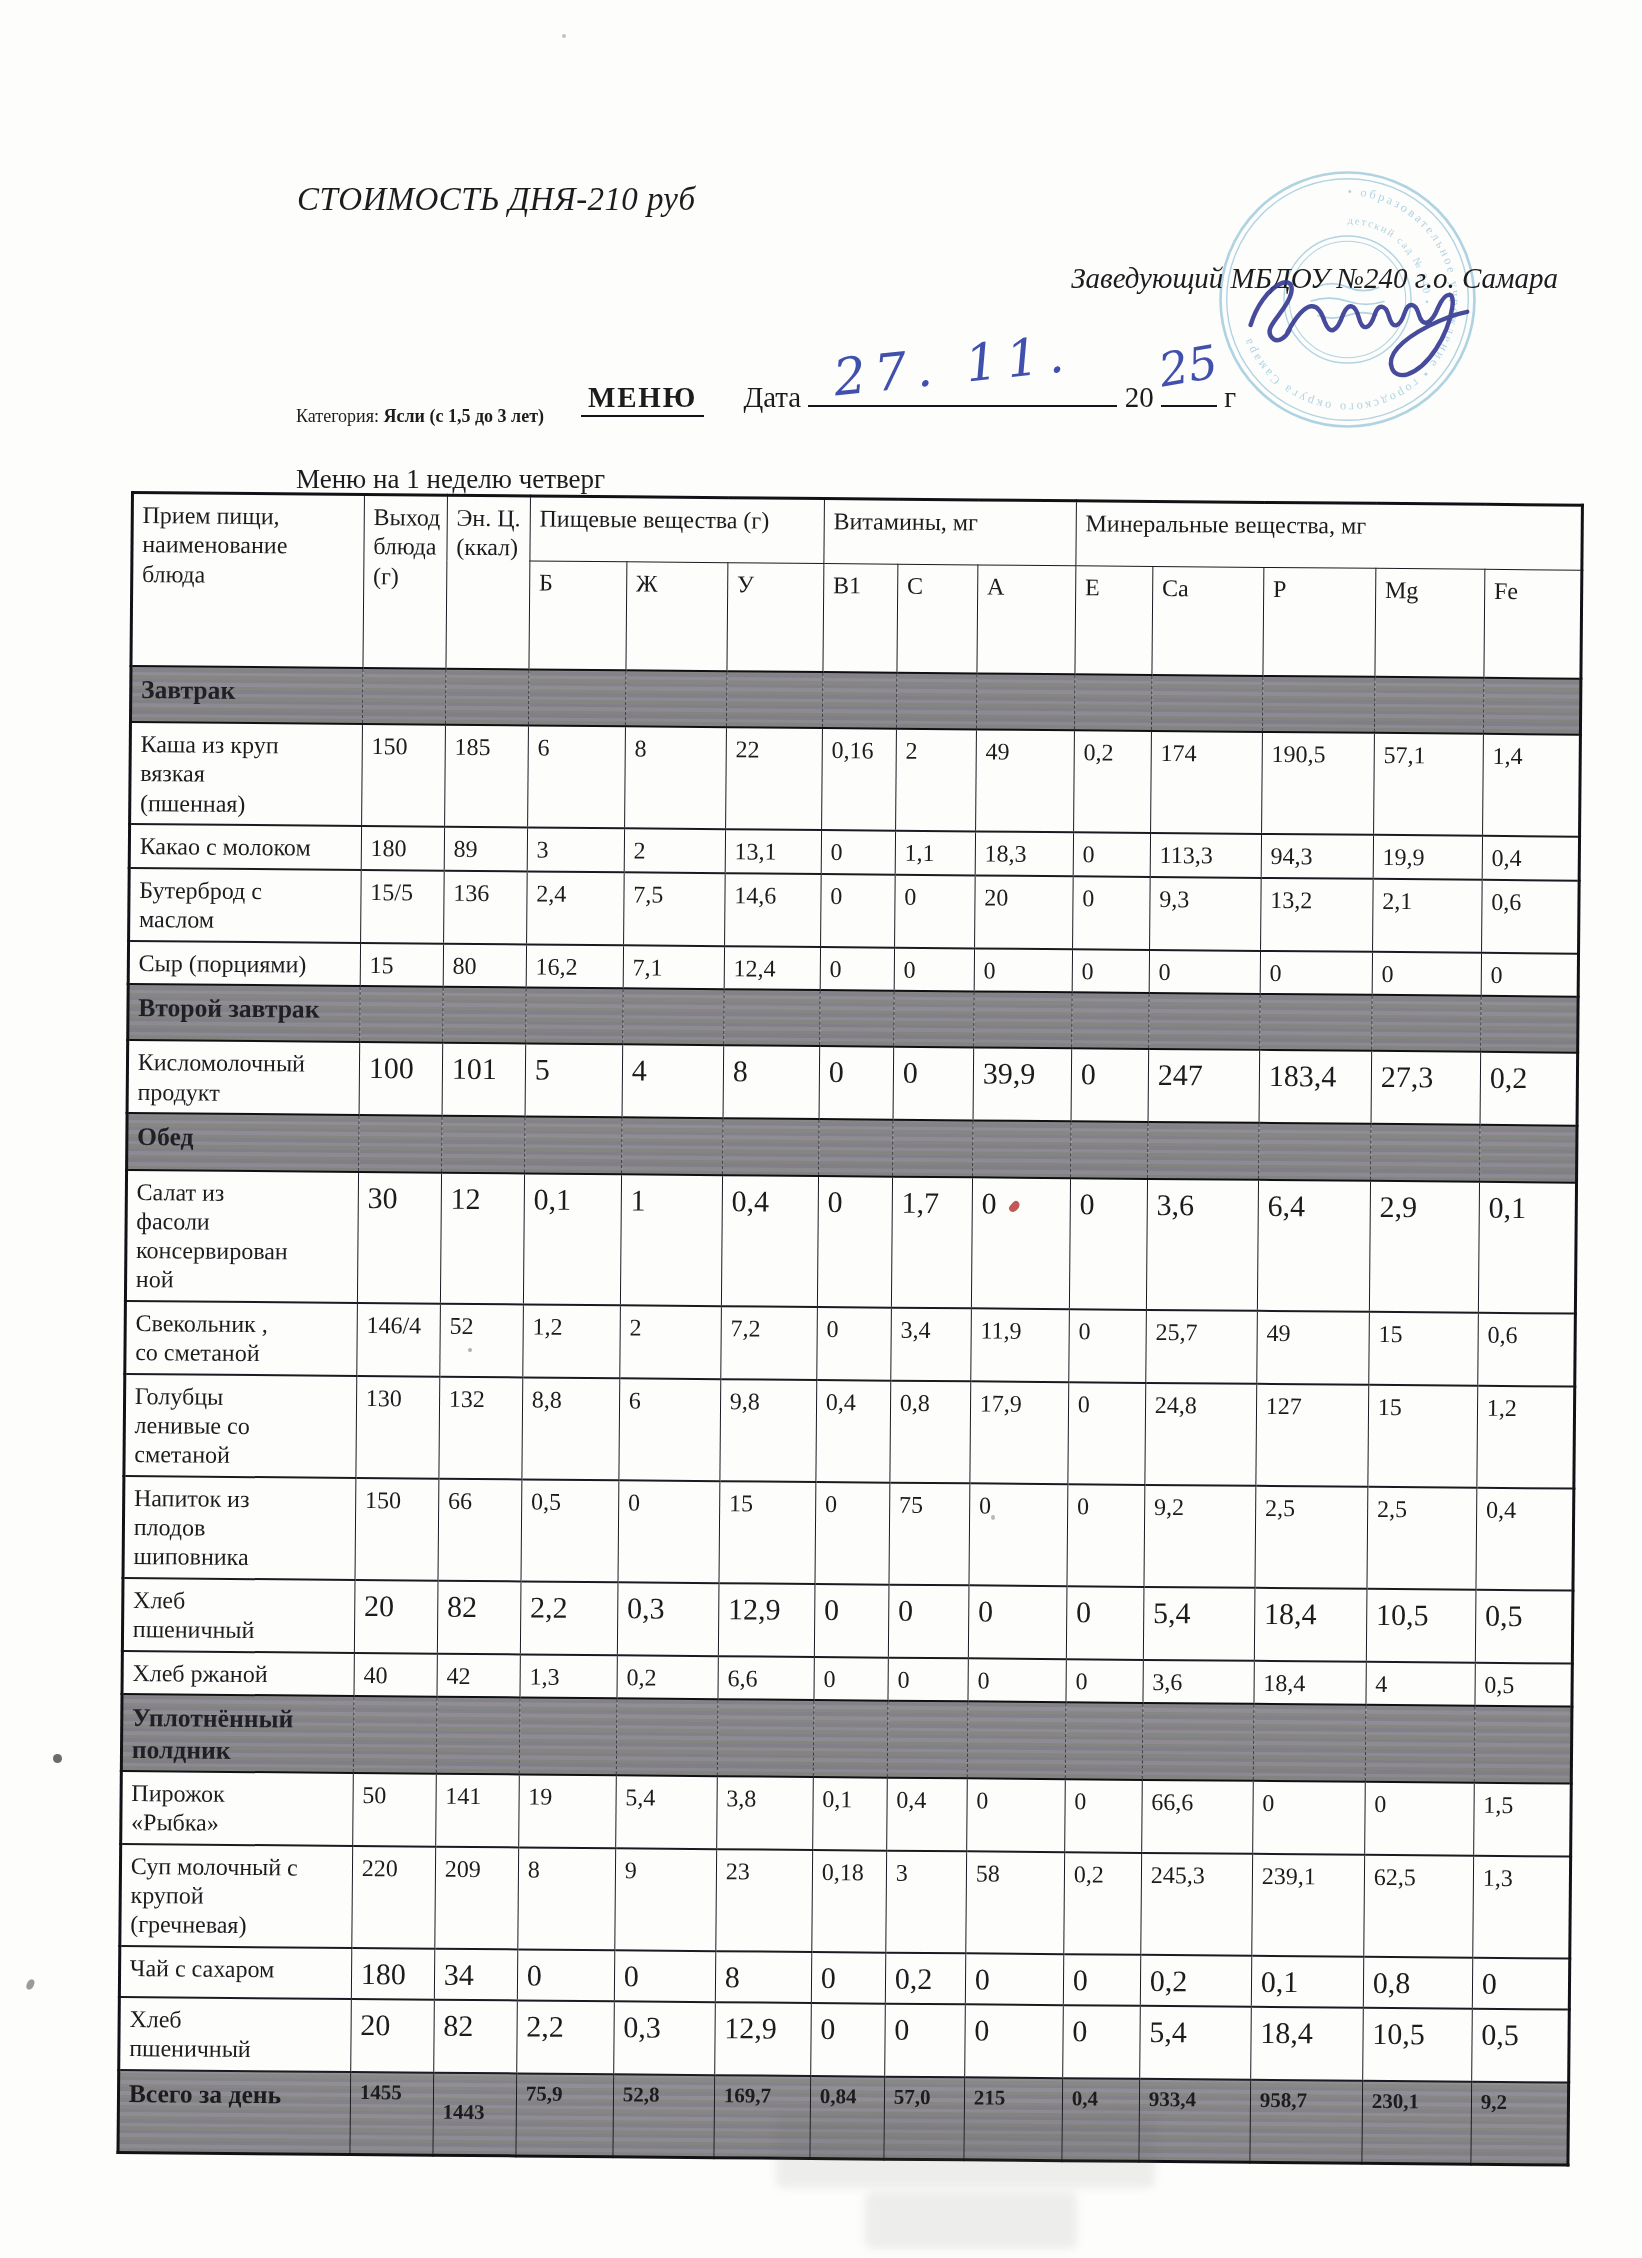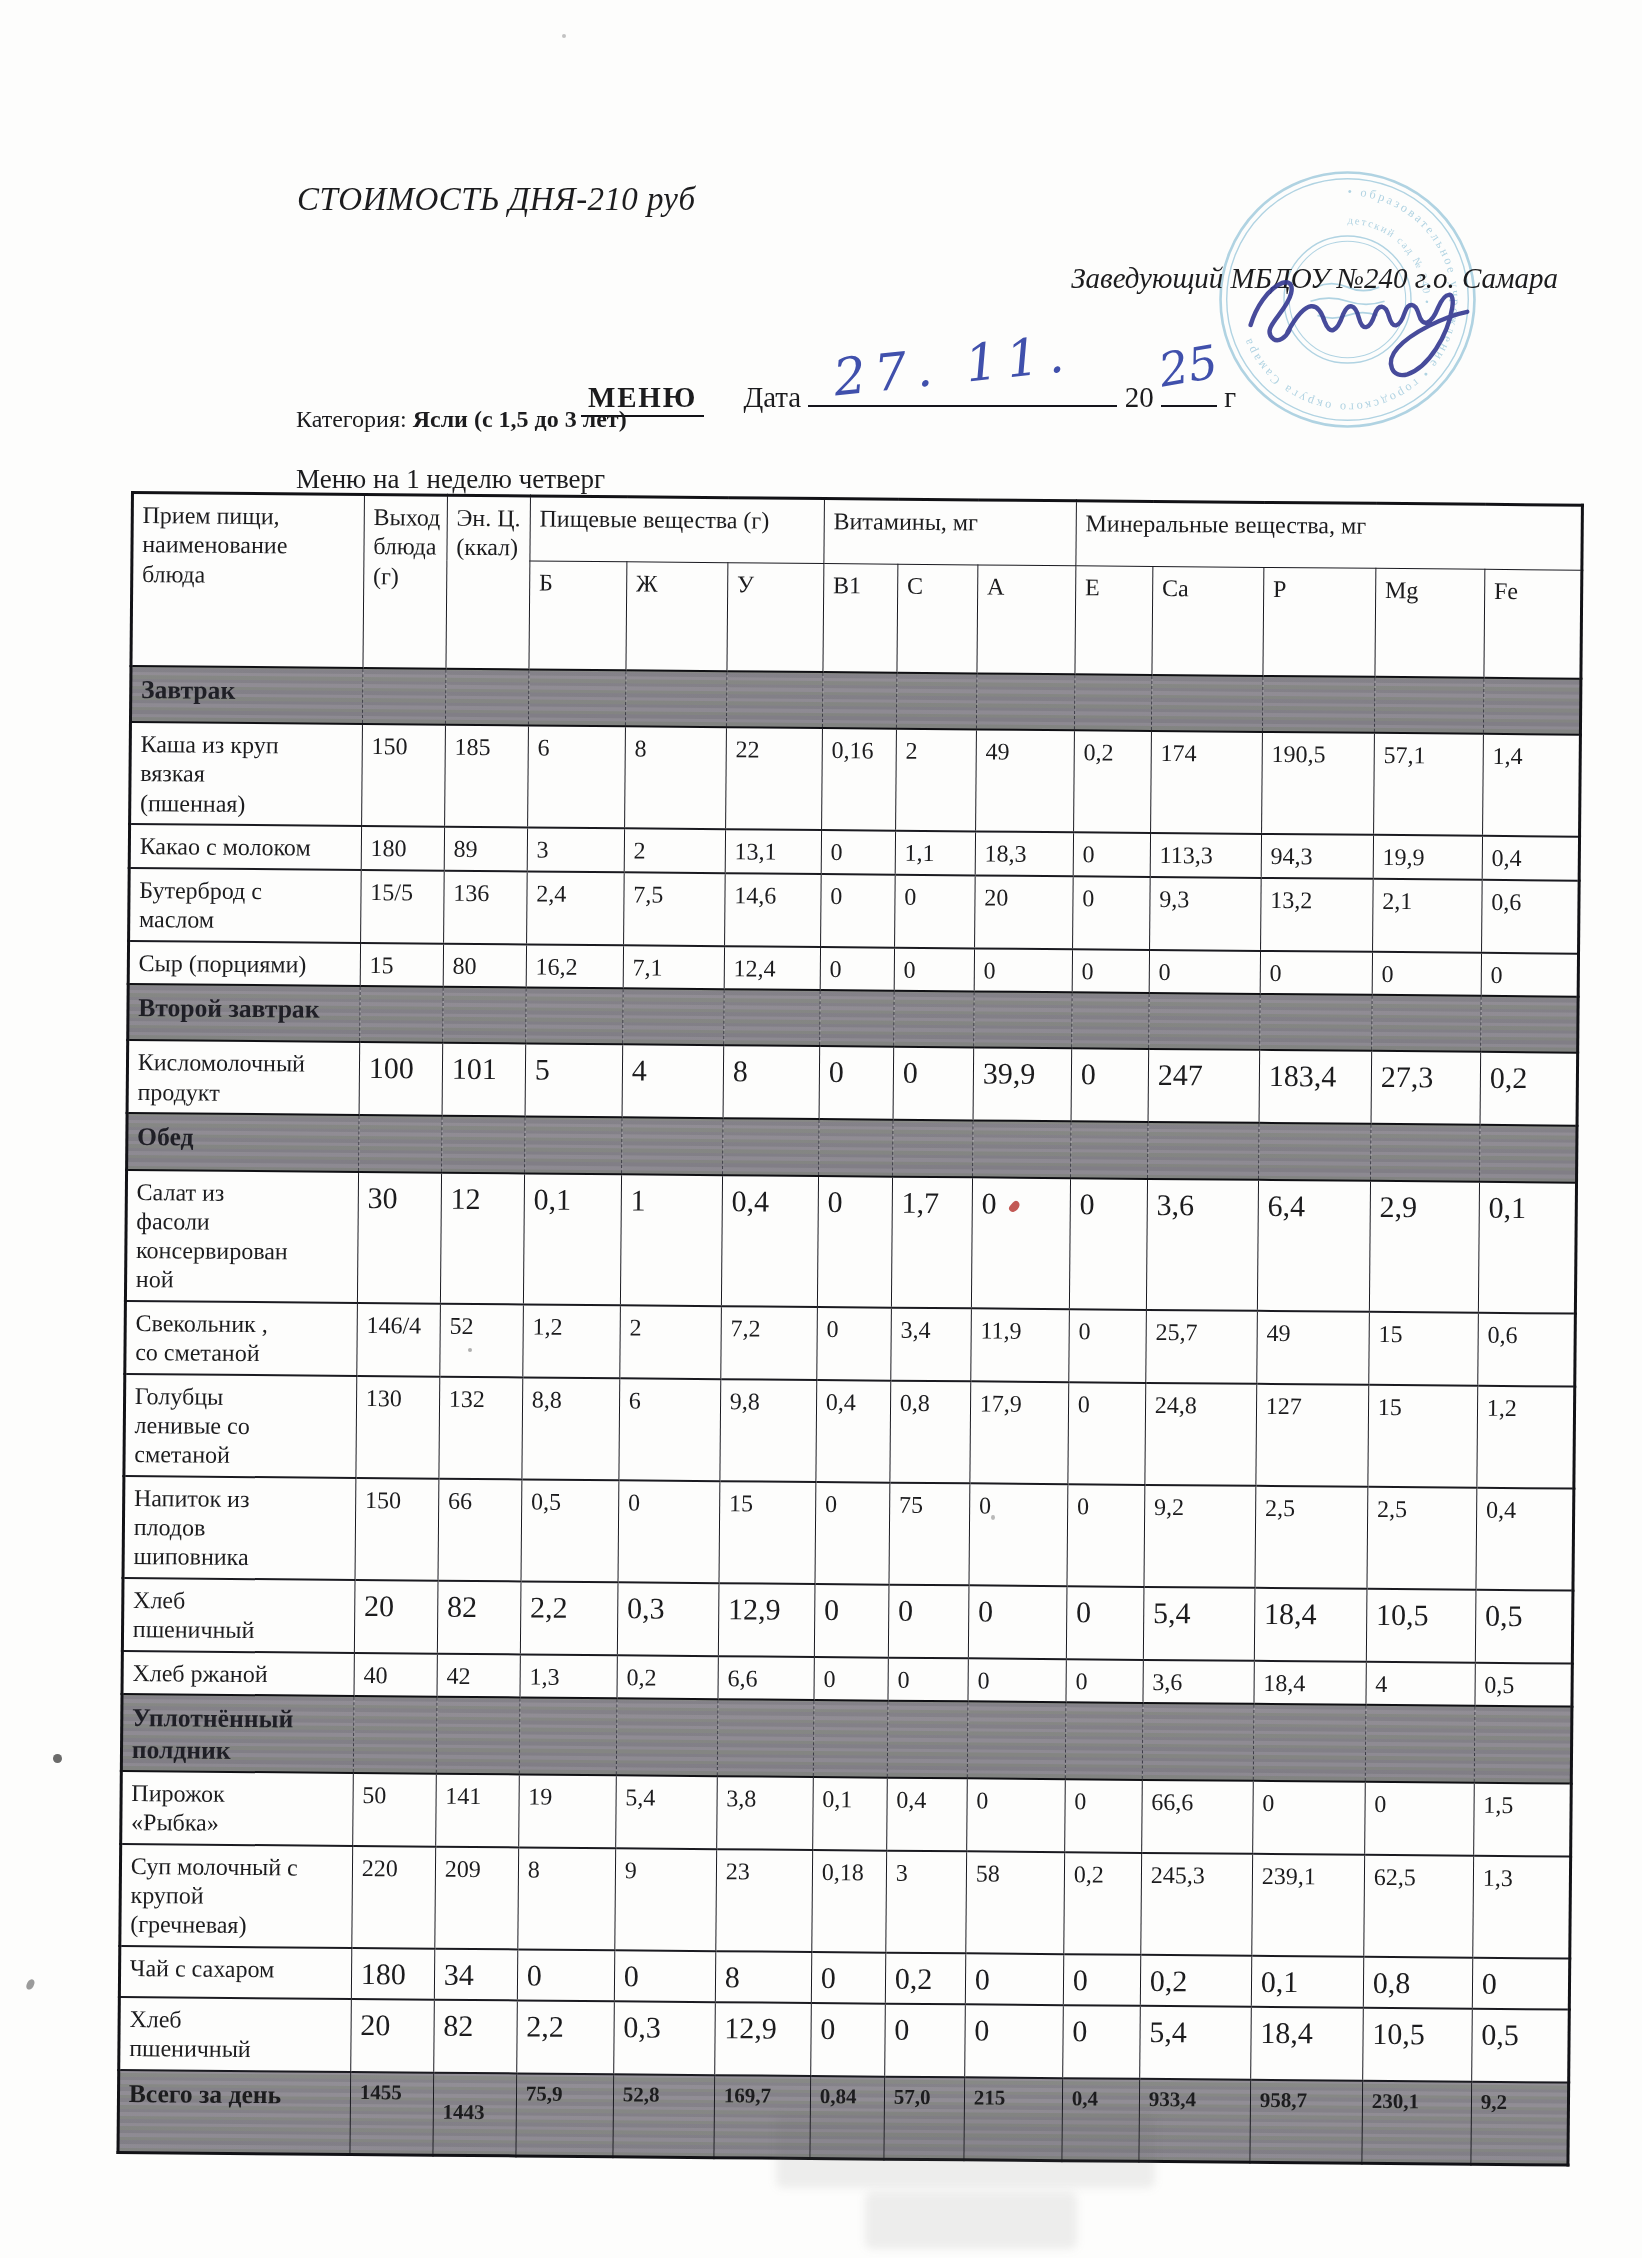--- a/index.html
+++ b/index.html
@@ -14,21 +14,21 @@
 
   .menu-line{position:absolute;top:371px;left:581px;font-size:29px;white-space:nowrap;}
   .menu-title{font-weight:bold;letter-spacing:1.8px;border-bottom:2.6px solid #121217;padding:0 7px 1.8px 7px;}
   .date-label{margin-left:32px;}
   .date-line{display:inline-block;width:309px;border-bottom:2.6px solid #15151c;position:relative;height:34px;vertical-align:baseline;}
   .date-line2{display:inline-block;width:56px;border-bottom:2.6px solid #15151c;position:relative;height:34px;vertical-align:baseline;}
   .ink{font-family:"DejaVu Serif",serif;font-style:italic;color:#4050ac;position:absolute;}
   .ink-dm{left:25px;top:-35px;font-size:51px;letter-spacing:8.8px;transform:rotate(-6deg);}
   .ink-yr{left:-1.8px;top:-32px;font-size:46px;transform:rotate(-10deg);}
 
-  .category-line{position:absolute;left:296px;top:406px;font-size:24px;}
+  .category-line{position:absolute;left:296px;top:406px;font-size:18px;}
   .week-line{position:absolute;left:296px;top:440px;font-size:27px;margin-top:24px;}
   .b{font-weight:bold;}
 
   .menu-table{position:absolute;left:131px;top:491px;width:1450px;border-collapse:collapse;
               transform:rotate(.5deg);transform-origin:0 0;font-size:24px;table-layout:fixed;}
   .menu-table{border:3.5px solid #121216;}
   .menu-table th,.menu-table td{border:1.8px solid #1a1a20;vertical-align:top;
               padding:7px 5.3px 5.3px 8.8px;font-weight:normal;text-align:left;line-height:1.22;}
   .menu-table td{border-top-width:2.6px;}
   thead th{height:auto;}

